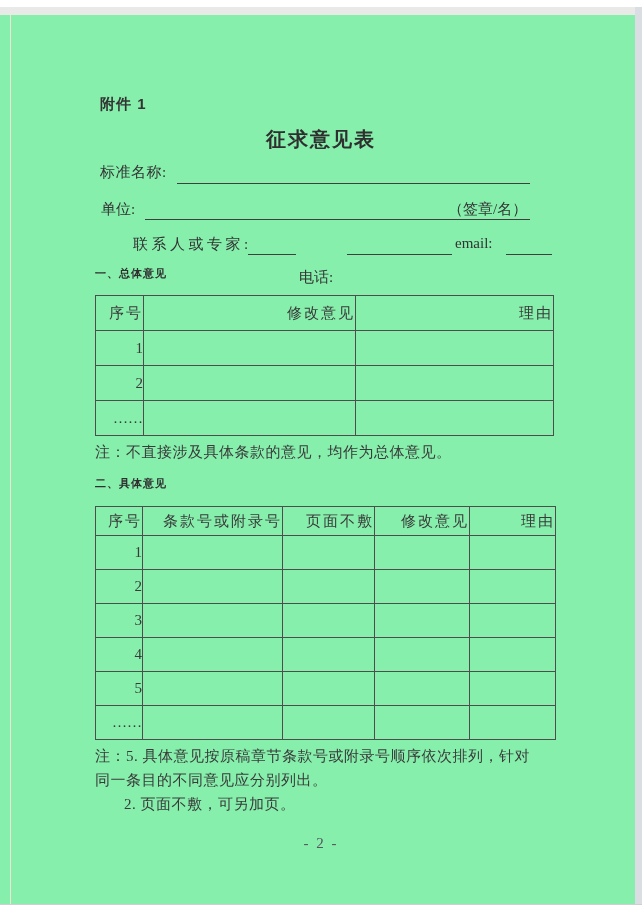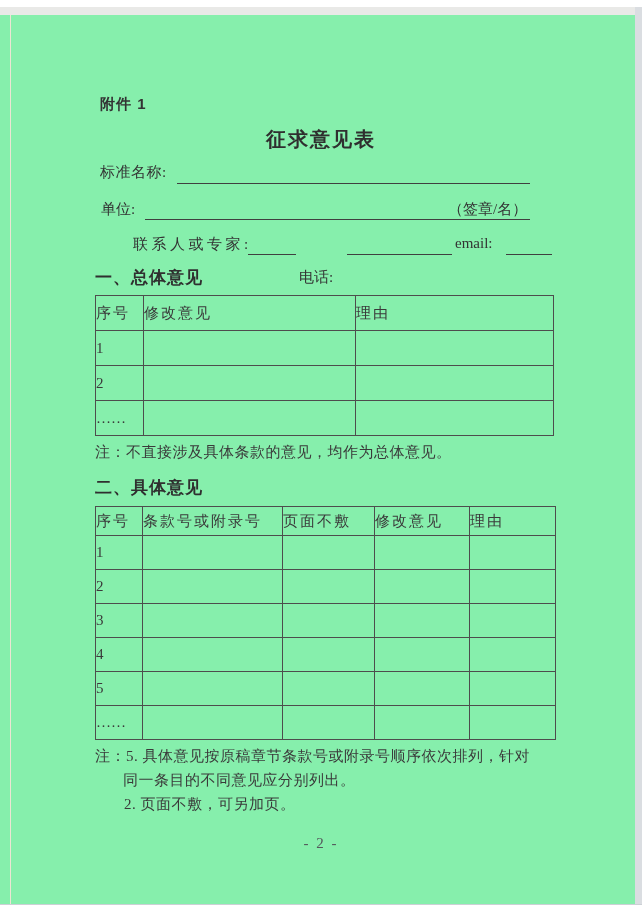--- a/index.html
+++ b/index.html
@@ -31,31 +31,31 @@
   .title{
     left:0;top:119px;width:642px;text-align:center;
     font-family:"Liberation Sans","DejaVu Sans",sans-serif;
     font-weight:bold;font-size:20px;color:#2f2f2f;letter-spacing:2px;
   }
   .flabel{font-size:15px;color:#333;}
   .uline{border-bottom:1.5px solid #3f3f3f;height:0;}
 
   .sec-heading{
     font-family:Liberation Sans, sans-serif;
-    font-weight:bold;font-size:17px;color:#2f2f2f;letter-spacing:1px;
+    font-weight:bold;font-size:11px;color:#2f2f2f;letter-spacing:1px;
   }
 
   table.t{
     position:absolute;left:95px;width:455px;
     border-collapse:collapse;table-layout:fixed;
     font-size:15px;color:#3a3a3a;
   }
   table.t th,table.t td{
     border:1.6px solid #4d4d4d;
-    text-align:left;vertical-align:middle;
+    text-align:right;vertical-align:middle;
     padding:0;font-weight:normal;
     overflow:hidden;
   }
   table.t th{letter-spacing:2px;}
   .t1{top:288px;}
   .t1 tr{height:35px;}
   .t2{top:499px;}
   .t2 tr{height:34px;}
   .t2 tr.hdr{height:29px;}
 
@@ -173,18 +173,18 @@
       <td>……</td>
       <td></td>
       <td></td>
       <td></td>
       <td></td>
     </tr>
   </tbody>
     </table>
 
   <div class="abs note" style="left:95px;top:740px;">注：5. 具体意见按原稿章节条款号或附录号顺序依次排列，针对</div>
-  <div class="abs note" style="left:95px;top:764px;margin-left:28px;">同一条目的不同意见应分别列出。</div>
+  <div class="abs note" style="left:95px;top:764px;">同一条目的不同意见应分别列出。</div>
   <div class="abs note" style="left:124px;top:788px;text-align:center;">2. 页面不敷，可另加页。</div>
 
   <div class="abs pagenum">- 2 -</div>
 
 </div>
 
 </body></html>

